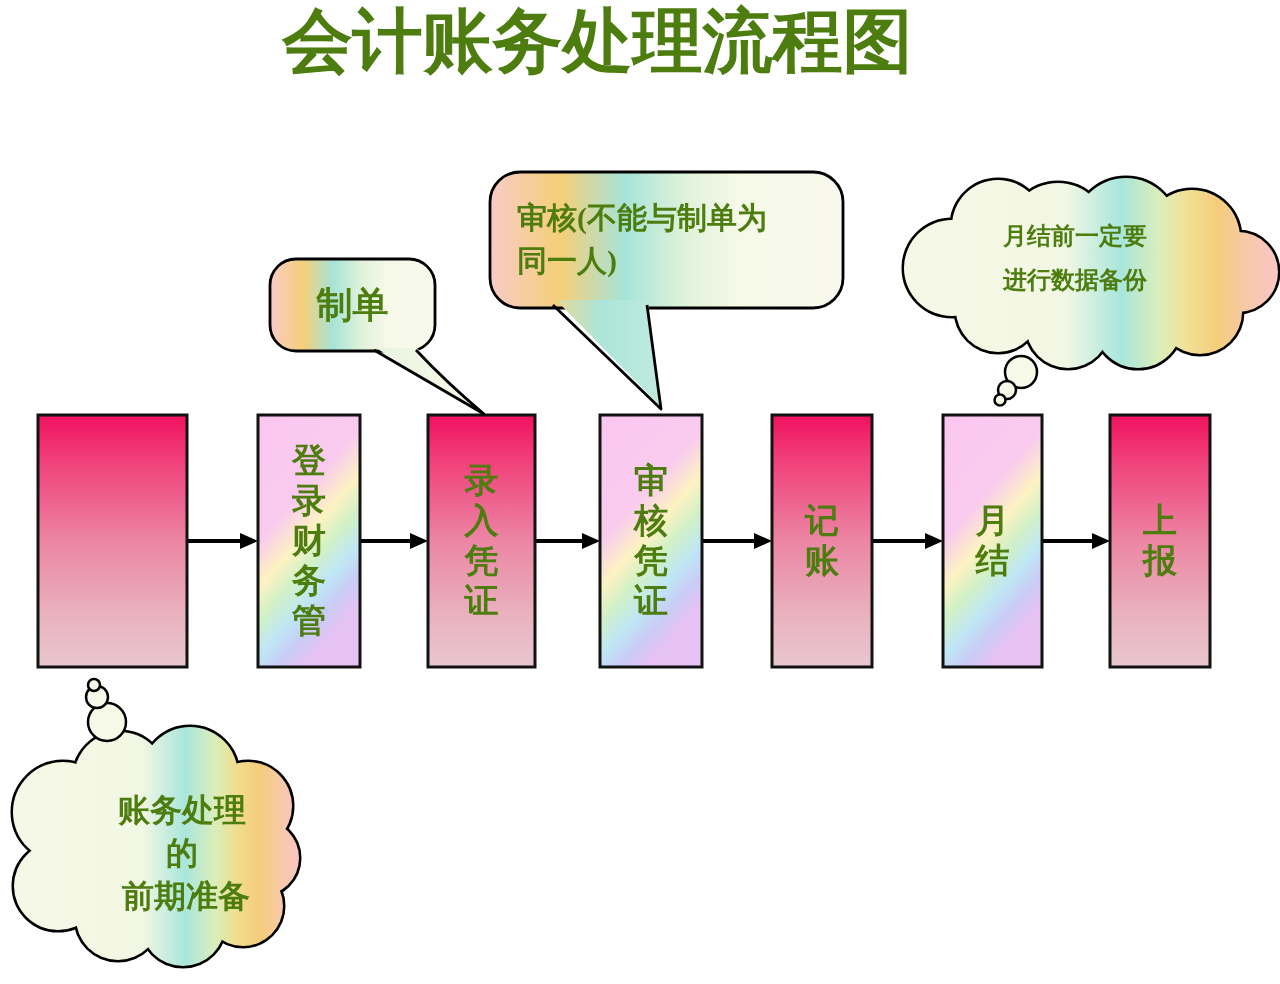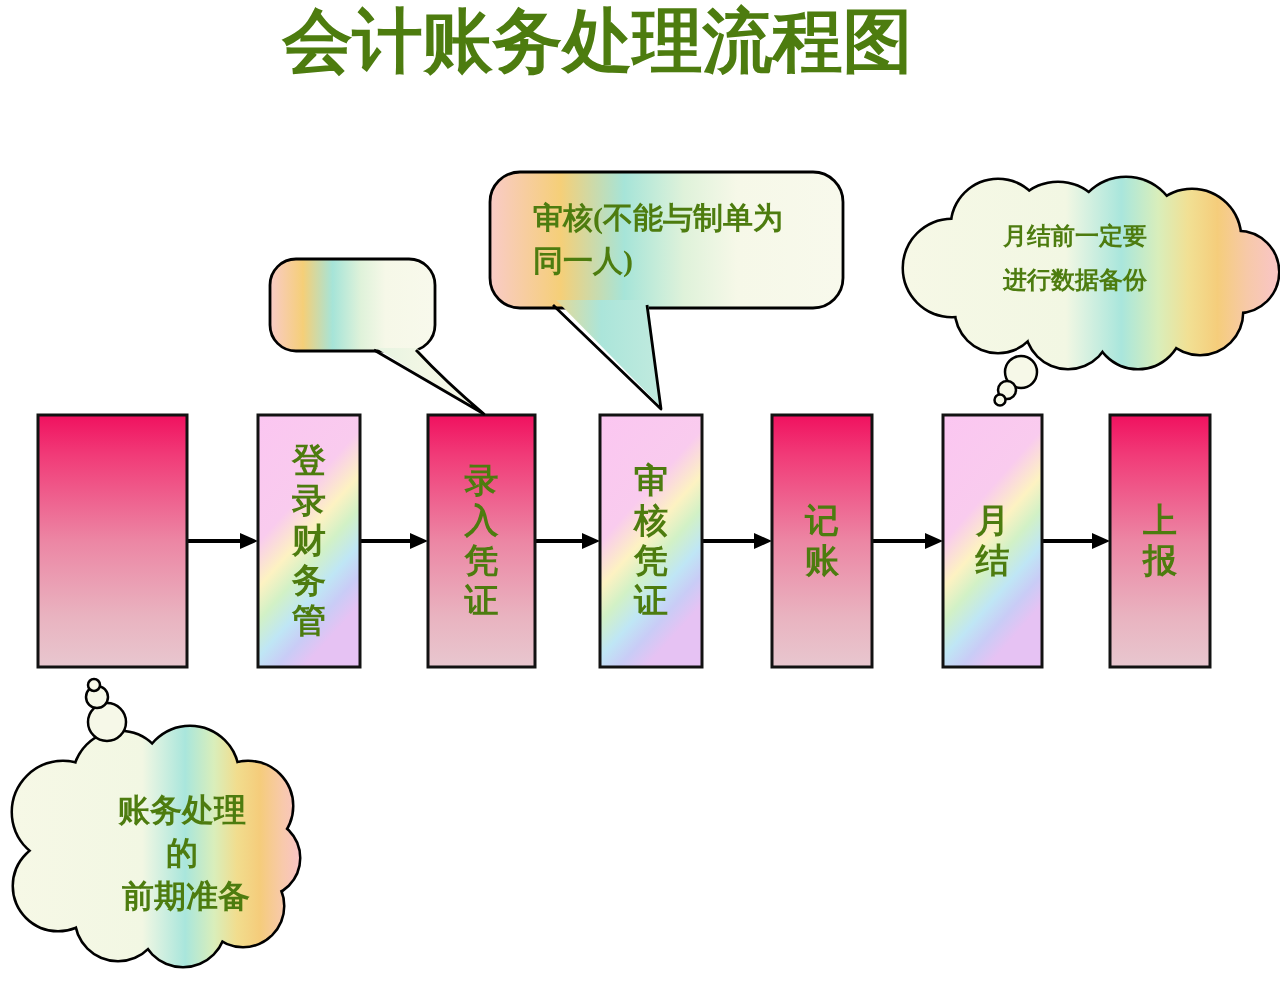--- a/index.html
+++ b/index.html
@@ -6,21 +6,21 @@
   body{font-family:"Liberation Serif","DejaVu Serif",serif;}
   .canvas{position:relative;width:1280px;height:984px;background:#ffffff;overflow:hidden;}
   .canvas svg{position:absolute;left:0;top:0;}
   .txt{position:absolute;color:#4d7c0f;font-weight:bold;white-space:pre-wrap;}
   .title{left:0;top:0;width:1195px;text-align:center;font-size:70px;line-height:84px;}
   .box-label{display:flex;align-items:center;justify-content:center;text-align:center;
              font-size:34px;line-height:40px;}
   .callout-label-center{display:flex;align-items:center;justify-content:center;
              text-align:center;font-size:36px;line-height:42px;}
   .callout-label-left{font-size:30px;line-height:43px;box-sizing:border-box;
-             padding:24px 10px 0 43px;text-align:left;}
+             padding:24px 10px 0 27px;text-align:left;}
   .cloud-label-center{text-align:center;font-size:24px;line-height:44px;}
   .cloud-label-left{text-align:center;font-size:32px;line-height:43px;}
   .cloud-stroke{stroke:#000;stroke-width:5px;}
   .cloud-fill{stroke:none;}
 </style>
 </head>
 <body>
 
 <div class="canvas">
 
@@ -197,20 +197,21 @@
 核
 凭
 证</div>
   <div class="txt box-label" style="left:772px;top:415px;width:100px;height:252px">记
 账</div>
   <div class="txt box-label" style="left:943px;top:415px;width:99px;height:252px">月
 结</div>
   <div class="txt box-label" style="left:1110px;top:415px;width:100px;height:252px">上
 报</div>
 
+  <div class="txt callout-label-center" style="left:270px;top:259px;width:165px;height:92px">制单</div>
   <div class="txt callout-label-left" style="left:490px;top:172px;width:353px;height:136px">审核(不能与制单为
 同一人)</div>
   <div class="txt cloud-label-center" style="left:930px;top:214px;width:290px">月结前一定要
 进行数据备份</div>
   <div class="txt cloud-label-left" style="left:72px;top:789px;width:220px">账务处理
 的
  前期准备</div>
 
 </div>
 

